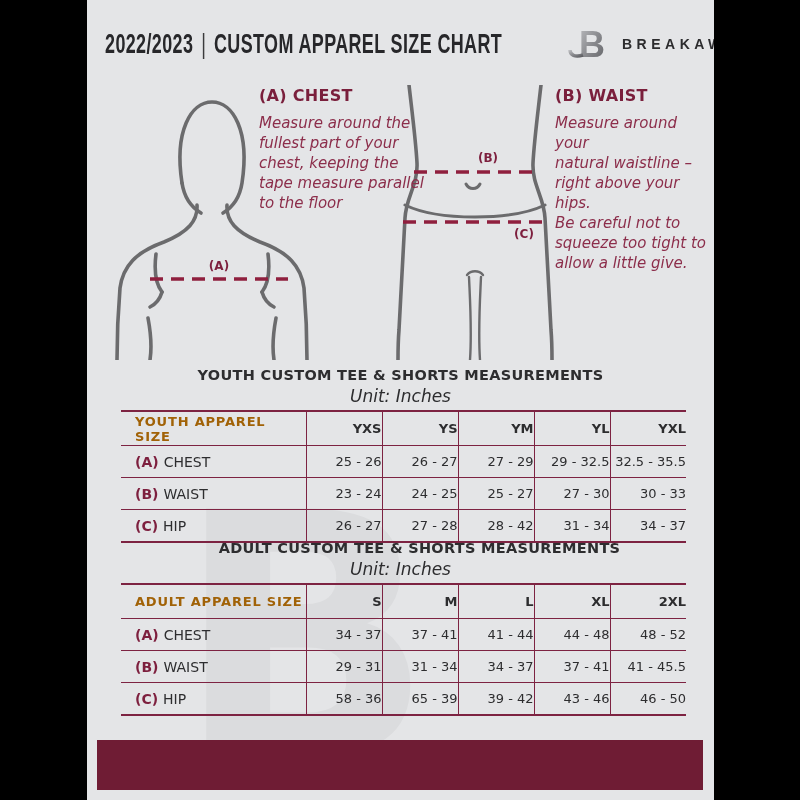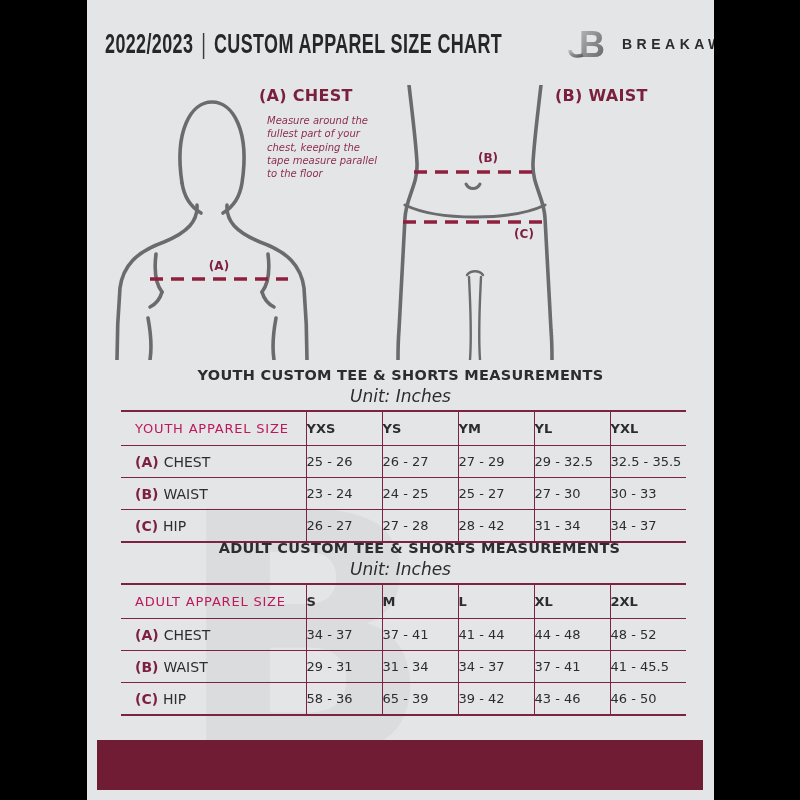--- a/index.html
+++ b/index.html
@@ -18,40 +18,40 @@
                white-space:nowrap;letter-spacing:0.5px;}
   .pipe{font-weight:400;padding:0 10px;color:#3a3a3c;}
   .brand-group{display:flex;align-items:center;gap:10px;}
   .brand-word{font-family:"Liberation Sans",sans-serif;font-weight:bold;font-size:14px;
               letter-spacing:4.5px;color:#2c2c2e;white-space:nowrap;}
 
   
   .fig{position:absolute;z-index:1;}
   .guide-block{position:absolute;z-index:2;}
   .guide-heading{font-weight:bold;font-size:16px;color:#7a1f3c;letter-spacing:0.3px;margin:0 0 9px 0;}
-  .guide-body{font-style:italic;font-size:10px;color:#8c2e4b;line-height:1.33;margin:8px;white-space:pre-line;}
+  .guide-body{font-style:italic;font-size:15px;color:#8c2e4b;line-height:1.33;margin:0;white-space:pre-line;}
 
   
   .section-title{position:absolute;left:0;right:0;text-align:center;font-weight:bold;
                  font-size:14.5px;color:#2d2d2f;letter-spacing:0.3px;z-index:2;}
   .section-unit{position:absolute;left:0;right:0;text-align:center;font-style:italic;
                 font-size:17px;color:#2d2d2f;z-index:2;}
 
   
   .size-table{position:absolute;left:34px;width:565px;border-collapse:collapse;table-layout:fixed;
               z-index:2;border-top:2px solid #7d2342;border-bottom:2px solid #7d2342;}
   .size-table col.c0{width:185px;}
   .size-table col.cv{width:76px;}
-  .size-table th,.size-table td{border-top:1.5px solid #7d2342;padding:0;text-align:left;
+  .size-table th,.size-table td{border-top:1.5px solid #7d2342;padding:0;text-align:right;
               font-size:13px;color:#2d2d2f;background:transparent;}
   .size-table th{height:33px;font-weight:bold;}
   .size-table td{height:31px;font-weight:normal;}
   .size-table th+th,.size-table td+td{border-left:1.5px solid #7d2342;}
   .size-table .label-col{text-align:left;padding-left:14px;}
-  .size-table th.label-col{font-weight:normal;letter-spacing:0.8px;color:#be185d;}
+  .size-table th.label-col{font-weight:bold;letter-spacing:0.8px;color:#a16207;}
   .size-table td.label-col{font-size:14px;}
   .prefix{font-weight:bold;color:#7d1f3e;margin-right:5px;}
 
   .footer-bar{position:absolute;left:10px;top:740px;width:606px;height:50px;
               background:#6f1c34;z-index:2;}
 </style>
 </head>
 <body>
 
 <div class="stage">
@@ -115,20 +115,26 @@
         <path d="M91 192 C90 215 88 245 90 275" stroke-width="2.4"></path>
       </g>
       <line x1="24" y1="87" x2="147" y2="87" stroke="#8f1f3e" stroke-width="3.4" stroke-dasharray="13 8"></line>
       <text x="98" y="77" text-anchor="middle" font-size="12" font-weight="bold" fill="#7d1f3e">(B)</text>
       <line x1="13" y1="137" x2="158" y2="137" stroke="#8f1f3e" stroke-width="3.4" stroke-dasharray="13 8"></line>
       <text x="134" y="153" text-anchor="middle" font-size="12" font-weight="bold" fill="#7d1f3e">(C)</text>
     </svg>
 
     <div class="guide-block" style="left:468px;top:86px;width:156px;">
       <div class="guide-heading">(B) WAIST</div>
+      <p class="guide-body">Measure around your
+natural waistline –
+right above your hips.
+Be careful not to
+squeeze too tight to
+allow a little give.</p>
     </div>
 
 
     <div class="section-title" style="top:367px;">YOUTH CUSTOM TEE &amp; SHORTS MEASUREMENTS</div>
     <div class="section-unit" style="top:386px;">Unit: Inches</div>
 
     <table class="size-table" style="top:410px;">
       <colgroup>
           <col class="c0">
           <col class="cv">

